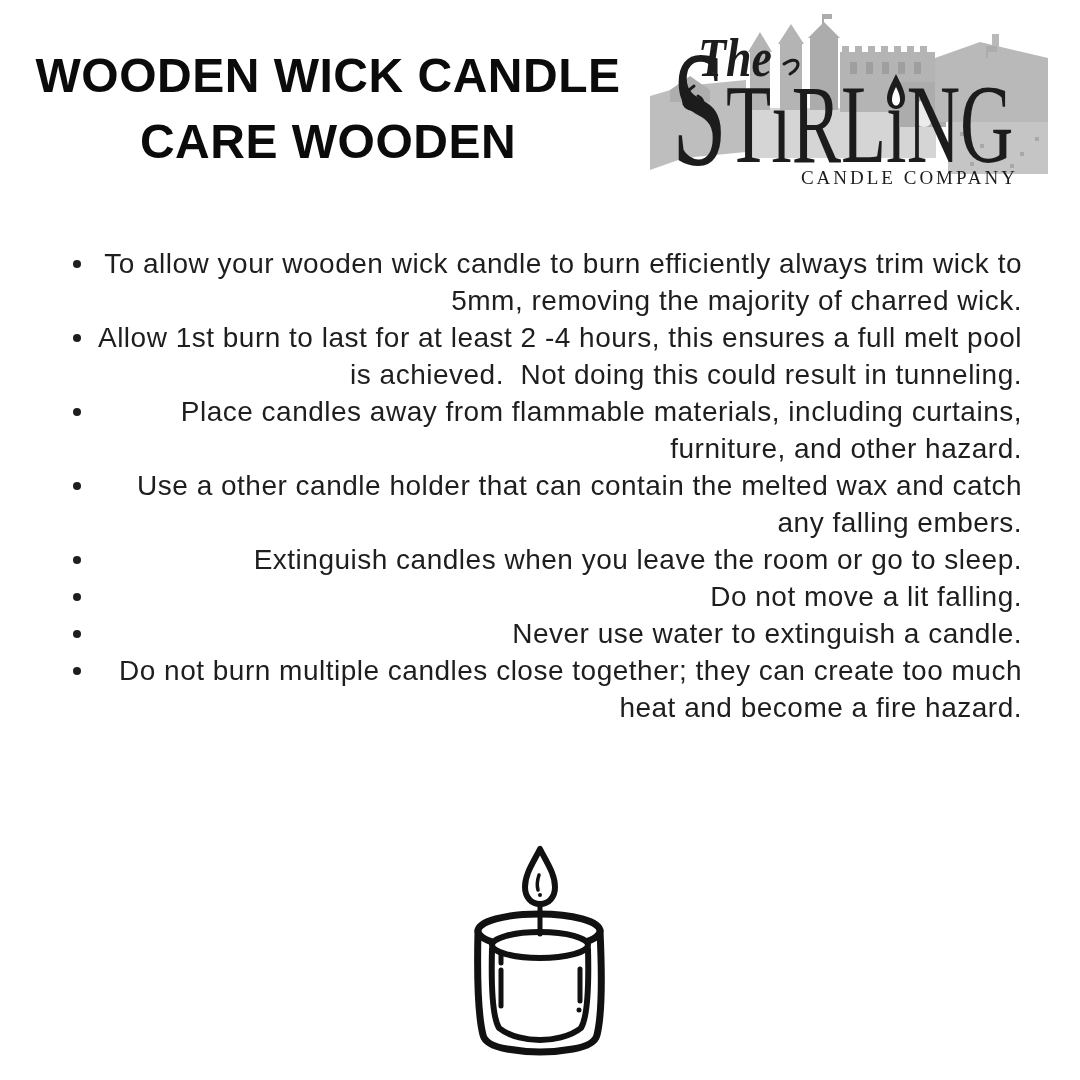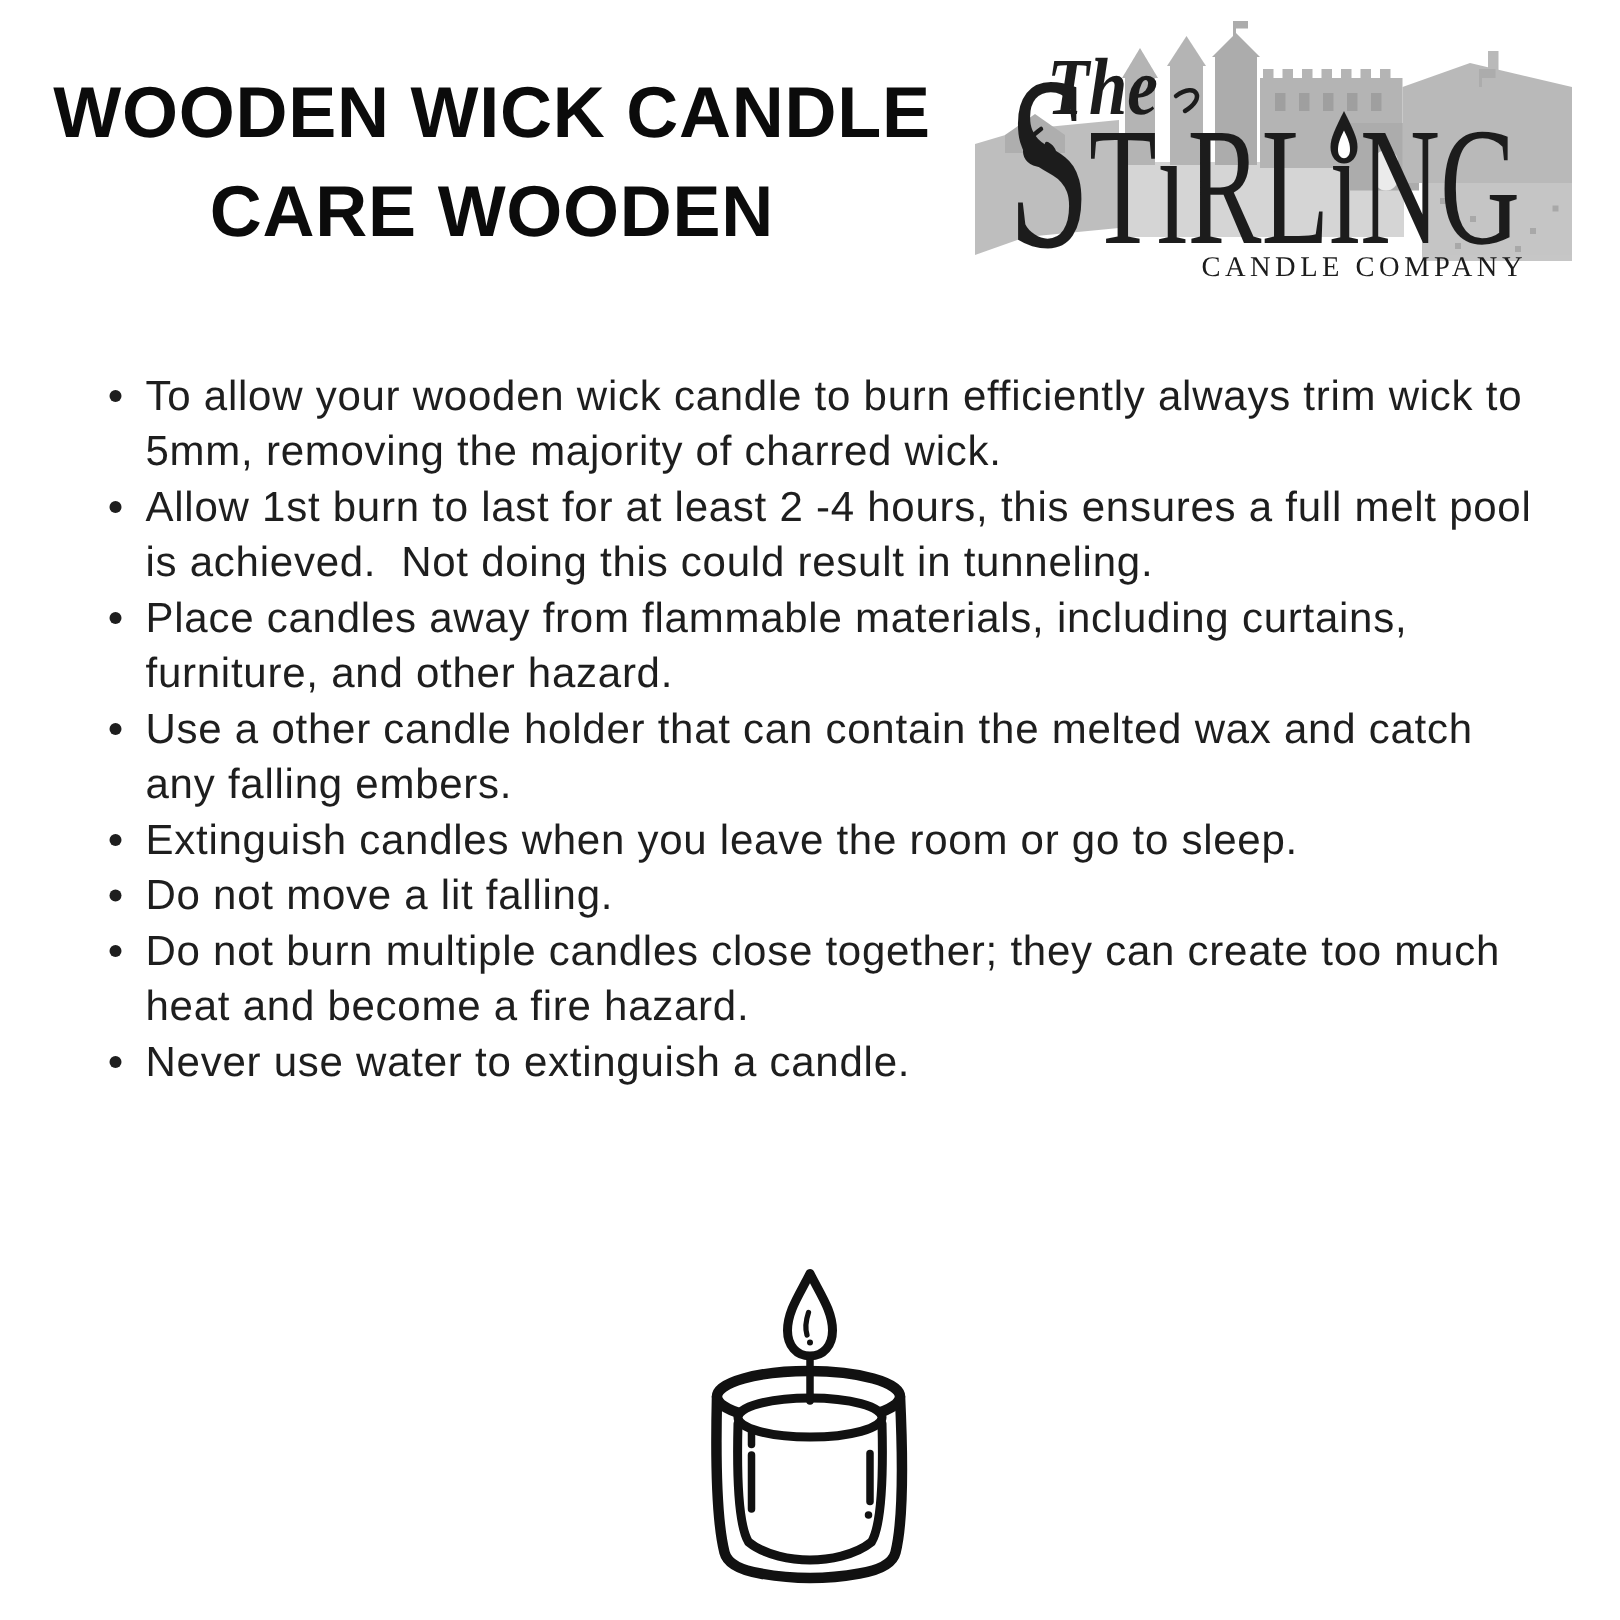--- a/index.html
+++ b/index.html
@@ -18,21 +18,21 @@
   .logo-svg { position:absolute; left:650px; top:12px; }
   .logo-ink { fill:#1c1c1c; }
   .logo-the  { font-family:"Liberation Serif","DejaVu Serif",serif; font-style:italic; font-weight:bold; font-size:54px; }
   .logo-s    { font-family:"Liberation Serif","DejaVu Serif",serif; font-size:165px; }
   .logo-rest { font-family:"Liberation Serif","DejaVu Serif",serif; font-size:112px; }
   .logo-sub  { font-family:"Liberation Serif","DejaVu Serif",serif; font-size:19px; letter-spacing:3px; }
   .flourish  { stroke:#1c1c1c; stroke-width:3; fill:none; stroke-linecap:round; }
   
   .care-list {
     position:absolute; left:67px; top:245px; width:955px;
-    margin:0; padding:0; list-style:none;
+    margin:0; padding:0; list-style:none;text-align:right;
   }
   .care-list li {
     position:relative; padding-left:30px;
     font-size:28px; line-height:37px; letter-spacing:0.5px;
     color:#1e1e1e; white-space:pre-line;
   }
   .care-list li::before {
     content:""; position:absolute; left:6px; top:15px;
     width:8px; height:8px; border-radius:50%; background:#1e1e1e;
   }
@@ -121,23 +121,23 @@
     <li>To allow your wooden wick candle to burn efficiently always trim wick to
 5mm, removing the majority of charred wick.</li>
     <li>Allow 1st burn to last for at least 2 -4 hours, this ensures a full melt pool
 is achieved.&nbsp; Not doing this could result in tunneling.</li>
     <li>Place candles away from flammable materials, including curtains,
 furniture, and other hazard.</li>
     <li>Use a other candle holder that can contain the melted wax and catch
 any falling embers.</li>
     <li>Extinguish candles when you leave the room or go to sleep.</li>
     <li>Do not move a lit falling.</li>
+    <li>Never use water to extinguish a candle.</li>
     <li>Do not burn multiple candles close together; they can create too much
 heat and become a fire hazard.</li>
-    <li>Never use water to extinguish a candle.</li>
   </ul>
 
   <svg class="candle-svg" width="180" height="220" viewBox="0 0 180 220">
     <g>
       <path class="stroke fill-white" stroke-width="6" d="M90,6 C83,20 75,31 75,44 C75,54 81,61 90,61 C99,61 105,54 105,44 C105,31 97,20 90,6 Z"></path>
       <path class="stroke" stroke-width="3.5" d="M89,32 C87,38 86.5,42 88,47"></path>
       <circle cx="90" cy="52" r="2" fill="#111111"></circle>
     </g>
     <g>
       <path class="stroke fill-white" stroke-width="7" d="M28,88 C27,130 28,172 33,192 C35,200 45,204 57,206 C79,210 101,210 123,206 C135,204 145,200 147,192 C152,172 152,130 150,88"></path>

